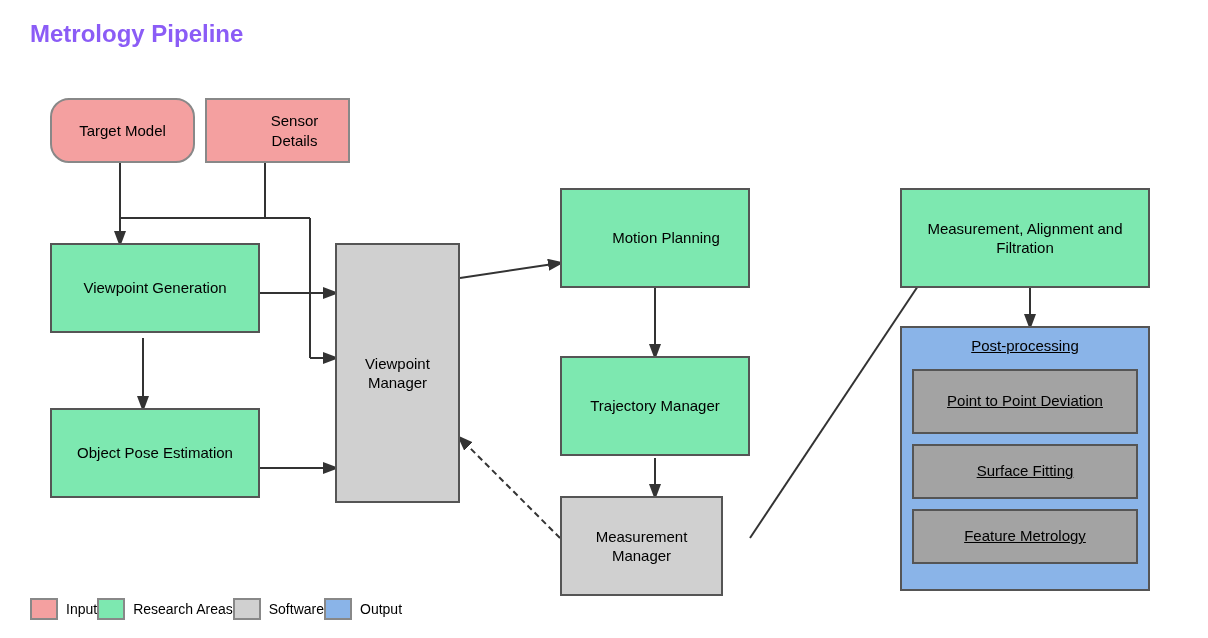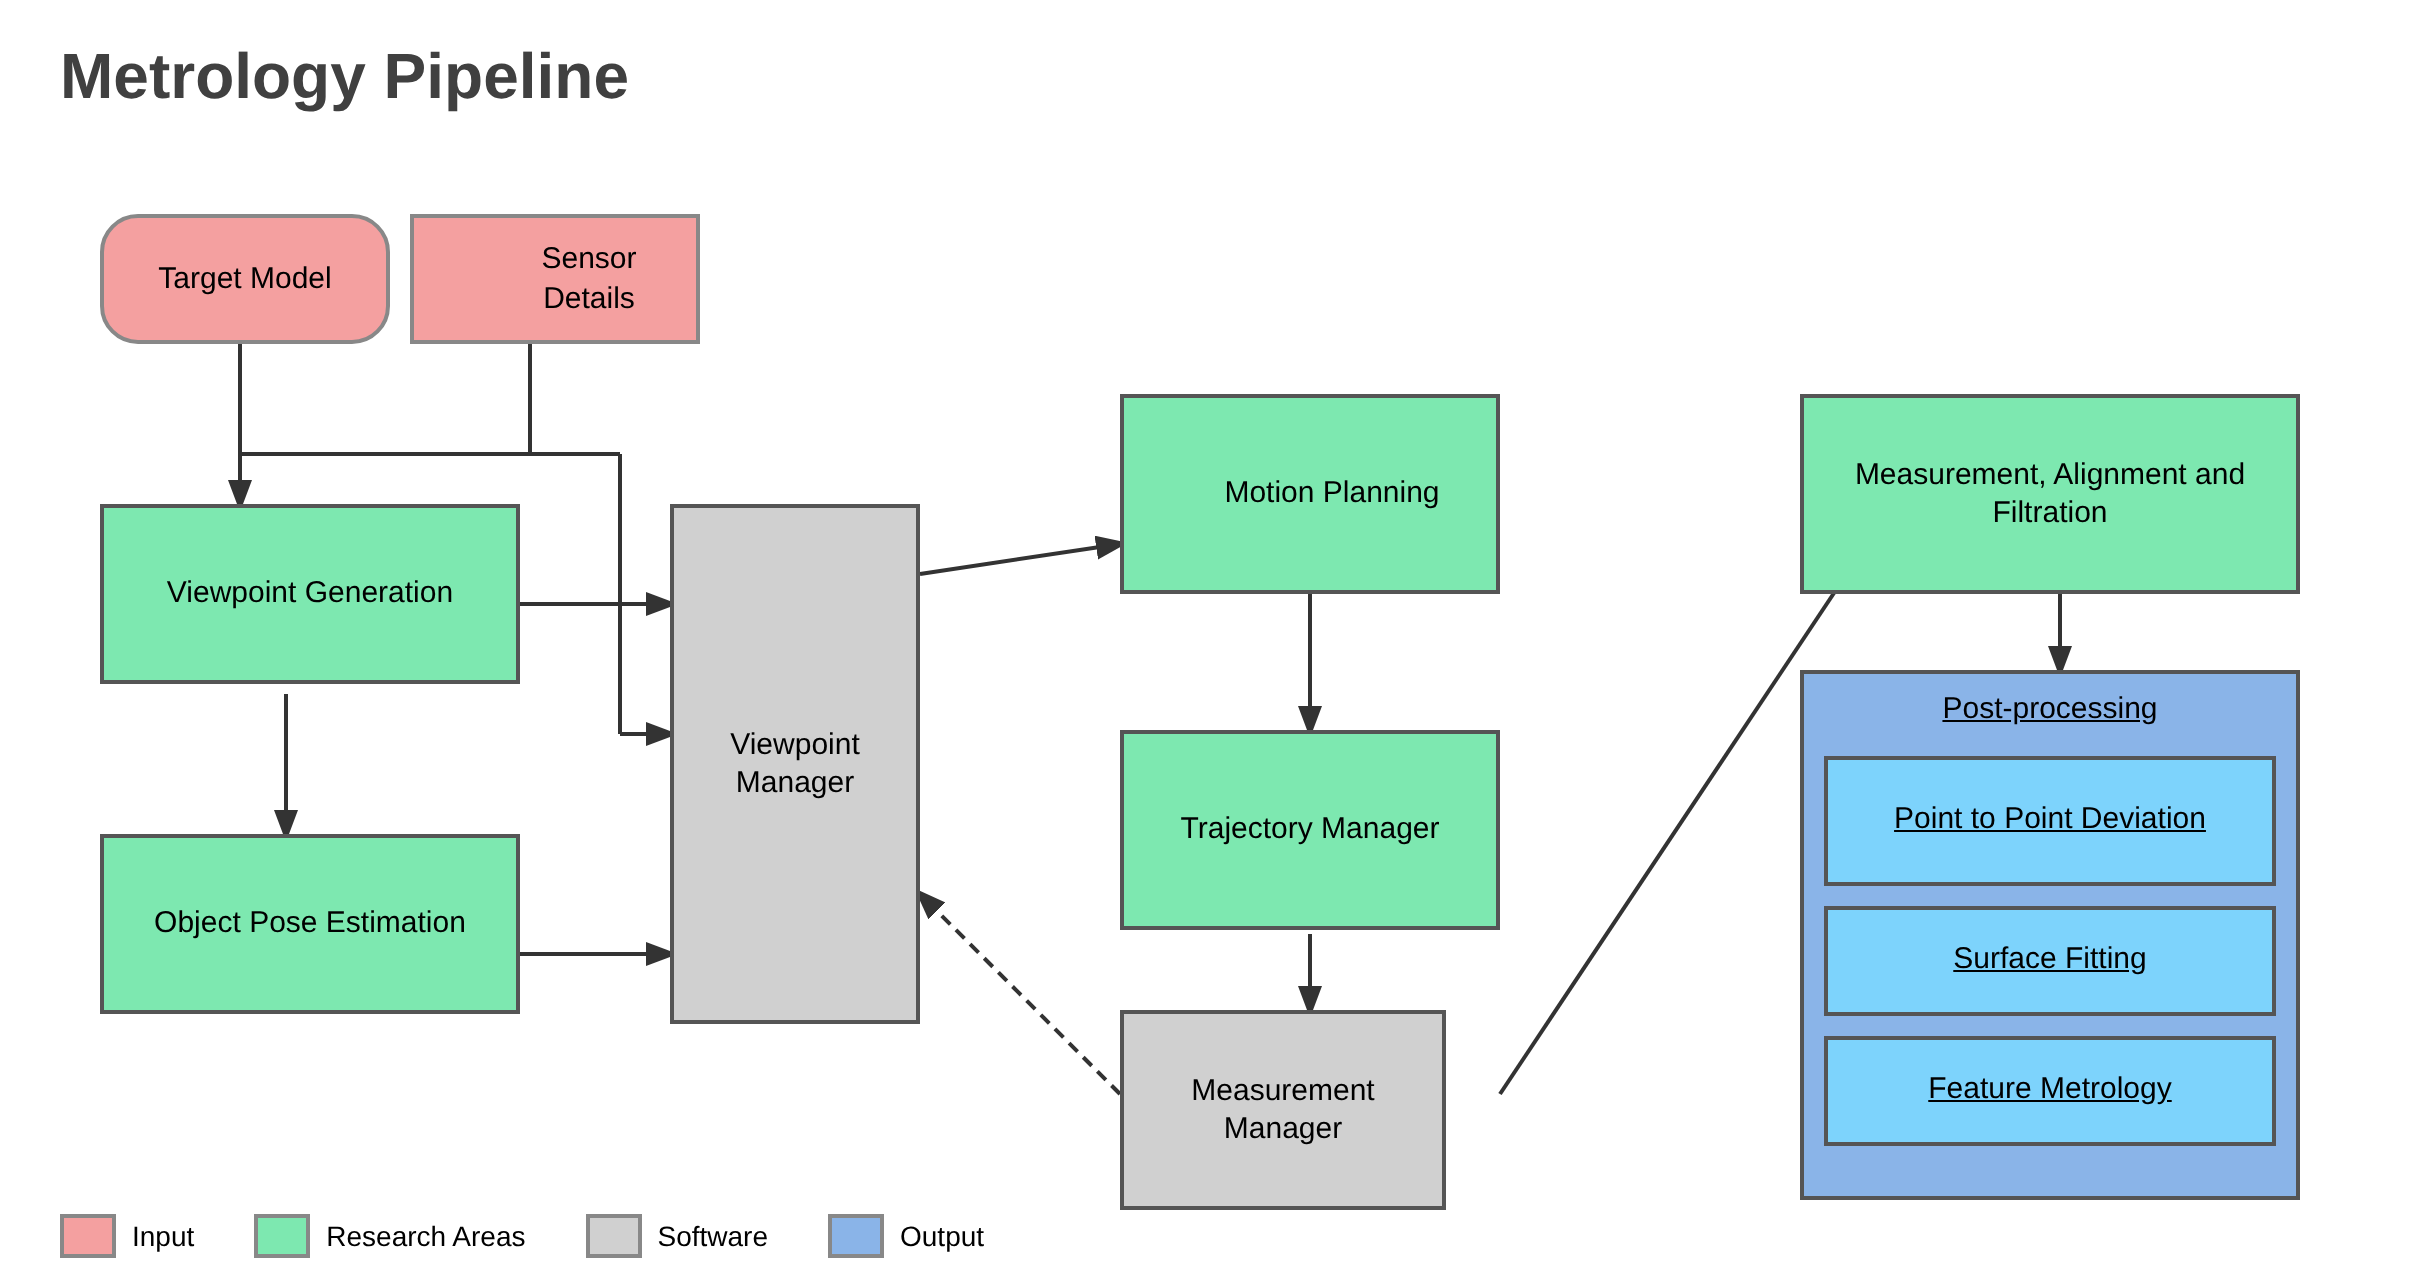--- a/index.html
+++ b/index.html
@@ -5,23 +5,23 @@
     * { box-sizing: border-box; margin: 0; padding: 0; }
     body {
       background: #ffffff;
       font-family: Arial, sans-serif;
       width: 1208px;
       height: 638px;
       overflow: hidden;
       padding: 20px 30px;
     }
     h1 {
-      font-size: 32px;
+      font-size: 24px;
       font-weight: bold;
-      color: #404040;
+      color: #8b5cf6;
       margin-bottom: 20px;
     }
     .diagram {
       position: relative;
       width: 1148px;
       height: 520px;
     }
     .box {
       position: absolute;
       display: flex;
@@ -30,36 +30,35 @@
       text-align: center;
       font-size: 15px;
       line-height: 1.3;
       border: 2px solid #555;
       padding: 6px 10px;
     }
     .pink { background: #f4a0a0; border-color: #888; }
     .green { background: #7de8b0; border-color: #555; }
     .gray { background: #d0d0d0; border-color: #555; }
     .blue-outer { background: #8ab4e8; border-color: #555; }
-    .blue-inner { background: #7dd3fc; border-color: #555; }
+    .blue-inner { background: #a3a3a3; border-color: #555; }
 
     
     .arrows-svg {
       position: absolute;
       top: 0; left: 0;
       width: 100%;
       height: 100%;
       pointer-events: none;
     }
 
     
     .legend {
       display: flex;
       align-items: center;
-      gap: 30px;
       margin-top: 10px;
     }
     .legend-item {
       display: flex;
       align-items: center;
       gap: 8px;
       font-size: 14px;
     }
     .legend-box {
       width: 28px;

